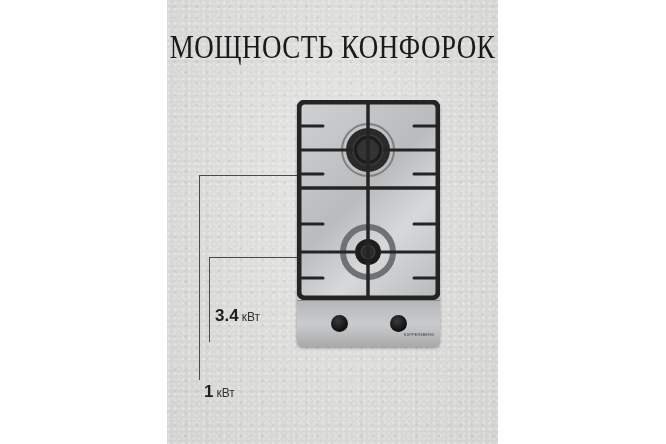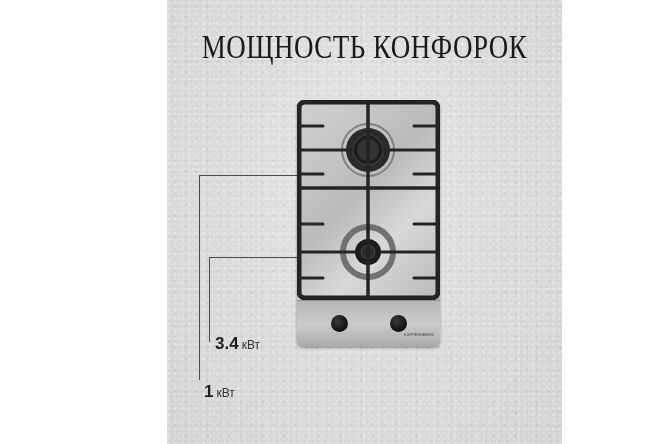--- a/index.html
+++ b/index.html
@@ -1,18 +1,18 @@
 <!DOCTYPE html>
 <html><head>
 <meta charset="utf-8">
 <style>
   html, body { margin: 0; padding: 0; }
   body { width: 666px; height: 444px; background: #ffffff; position: relative; overflow: hidden; }
   .card {
-    position: absolute; left: 167px; top: 0; width: 395px; height: 444px;
+    position: absolute; left: 167px; top: 0; width: 331px; height: 444px;
     background: radial-gradient(ellipse at 50% 40%, #e4e4e2 0%, #d9d9d7 60%, #d2d2d0 100%);
     overflow: hidden;
   }
   .noise {
     position: absolute; inset: 0;
     background-image:
       radial-gradient(circle at 20% 30%, rgba(255,255,255,0.25) 0 1px, transparent 2px),
       radial-gradient(circle at 70% 60%, rgba(0,0,0,0.05) 0 1px, transparent 2px),
       radial-gradient(circle at 40% 80%, rgba(255,255,255,0.2) 0 1px, transparent 2px);
     background-size: 7px 7px, 11px 11px, 5px 5px;
@@ -60,21 +60,21 @@
 <div class="card">
   <div class="noise"></div>
 
   <div class="title">МОЩНОСТЬ КОНФОРОК</div>
 
   <div class="line" style="left:32px; top:175px; width:98px; height:1px;"></div>
   <div class="line" style="left:32px; top:175px; width:1px; height:205px;"></div>
   <div class="line" style="left:42px; top:257px; width:88px; height:1px;"></div>
   <div class="line" style="left:42px; top:257px; width:1px; height:85px;"></div>
 
-  <div class="label" style="left:48px; top:334px;">
+  <div class="label" style="left:48px; top:306px;">
     <span class="num">3.4</span><span class="unit">кВт</span>
   </div>
   <div class="label" style="left:37px; top:382px;">
     <span class="num">1</span><span class="unit">кВт</span>
   </div>
 
   <div class="hob">
     <div class="steel"></div>
     <svg width="143" height="246" viewBox="0 0 143 246">
 

